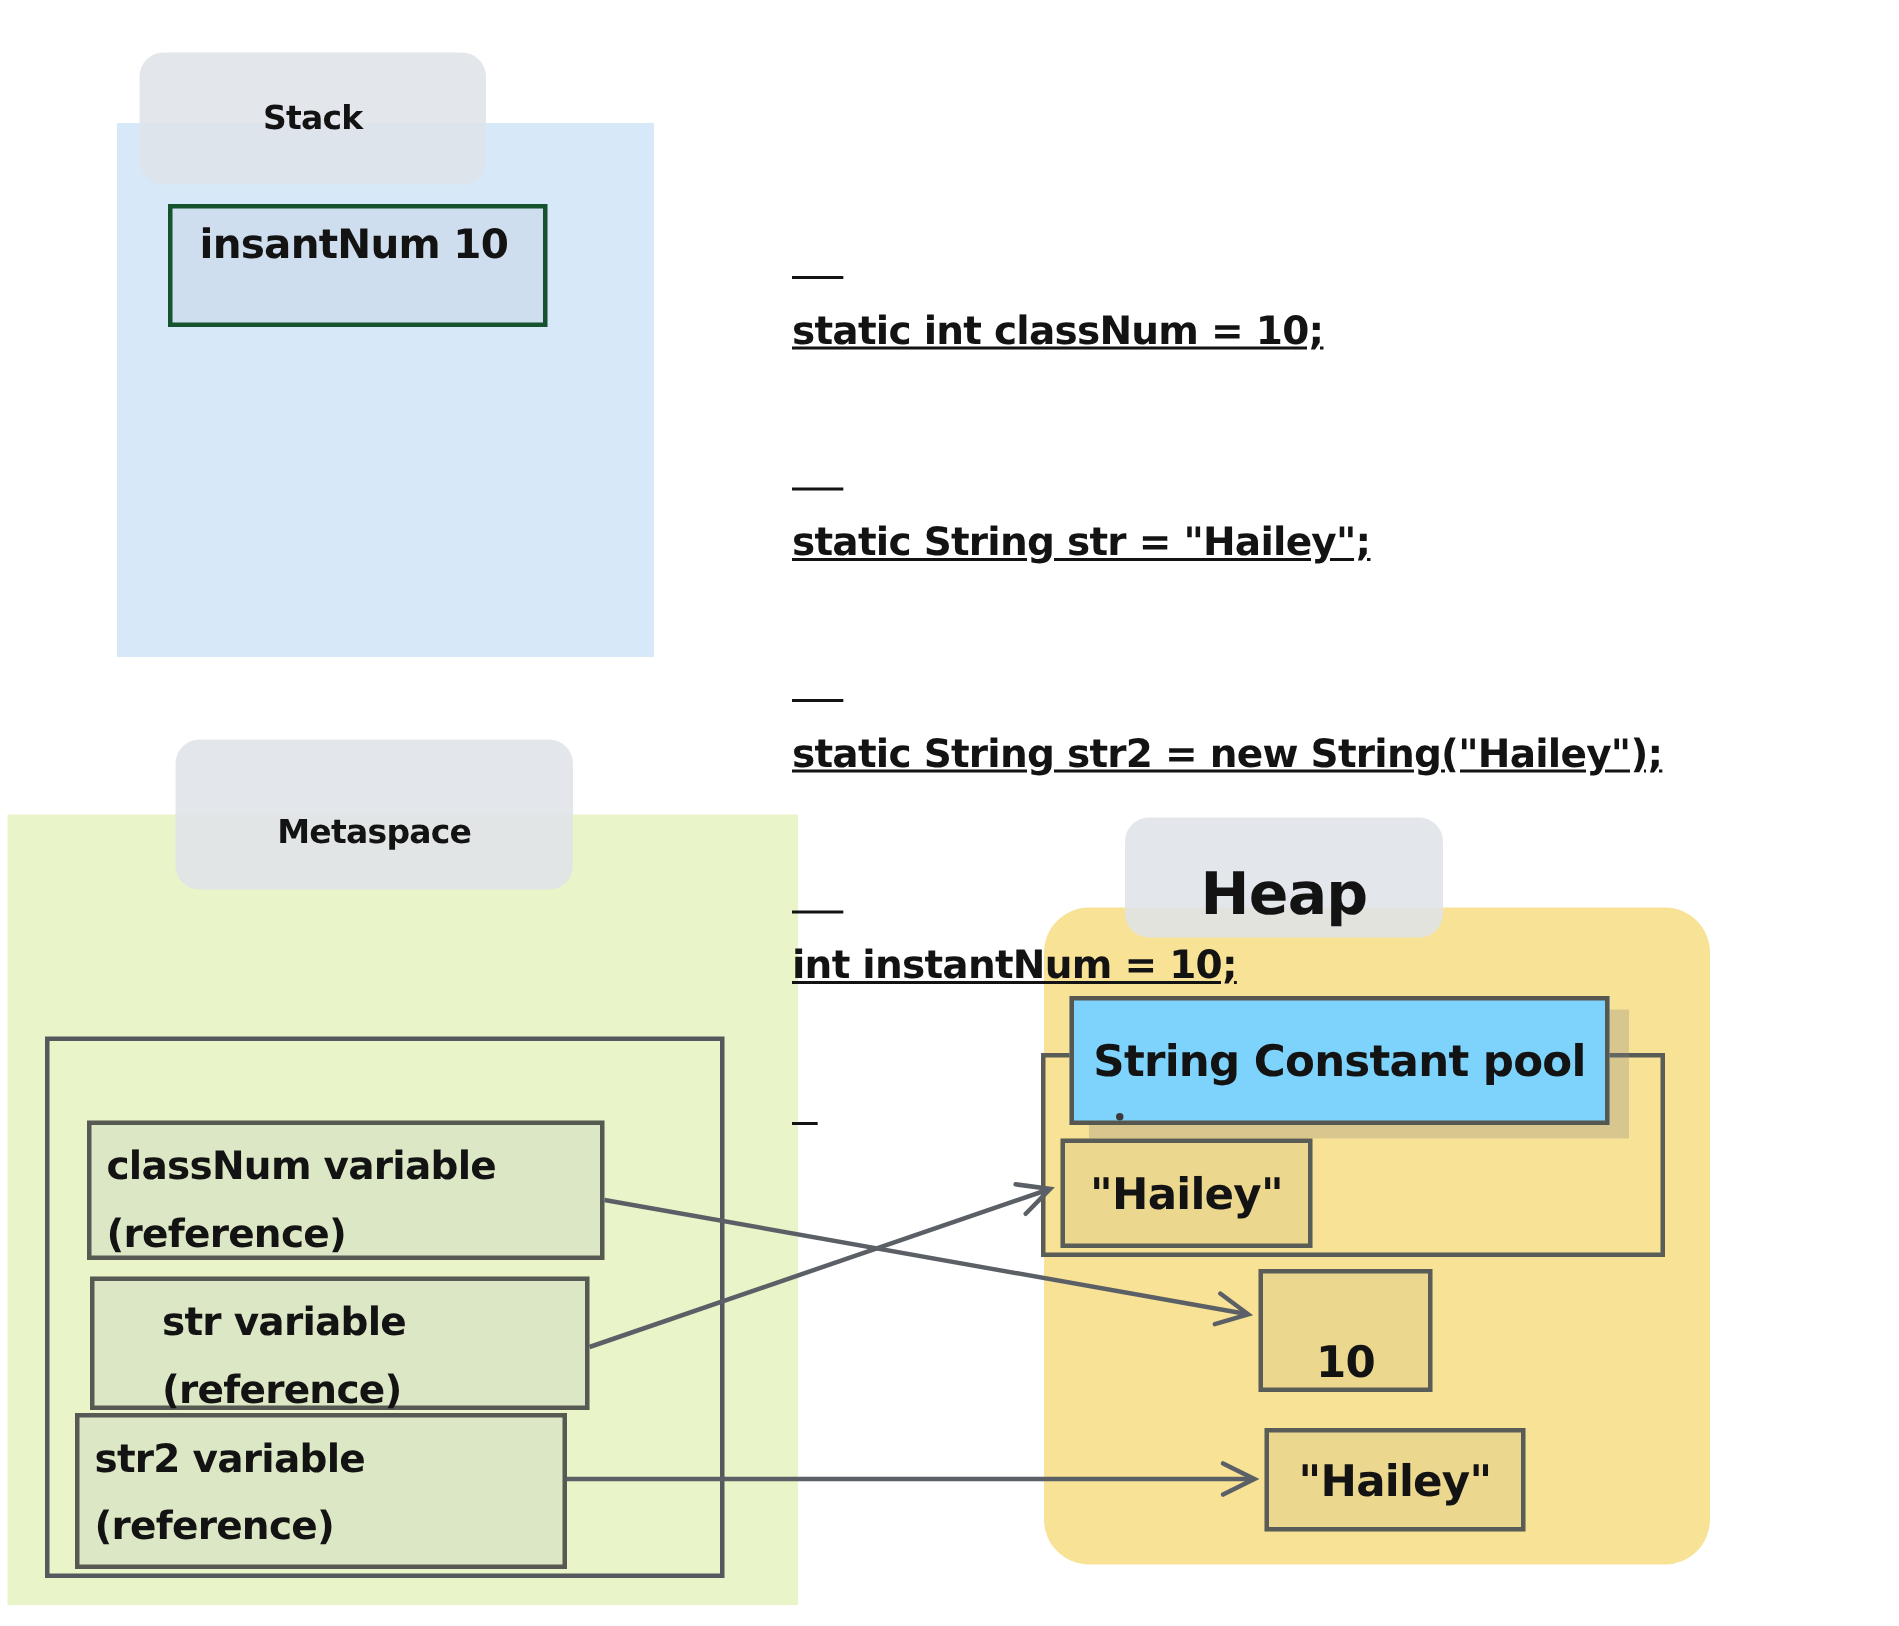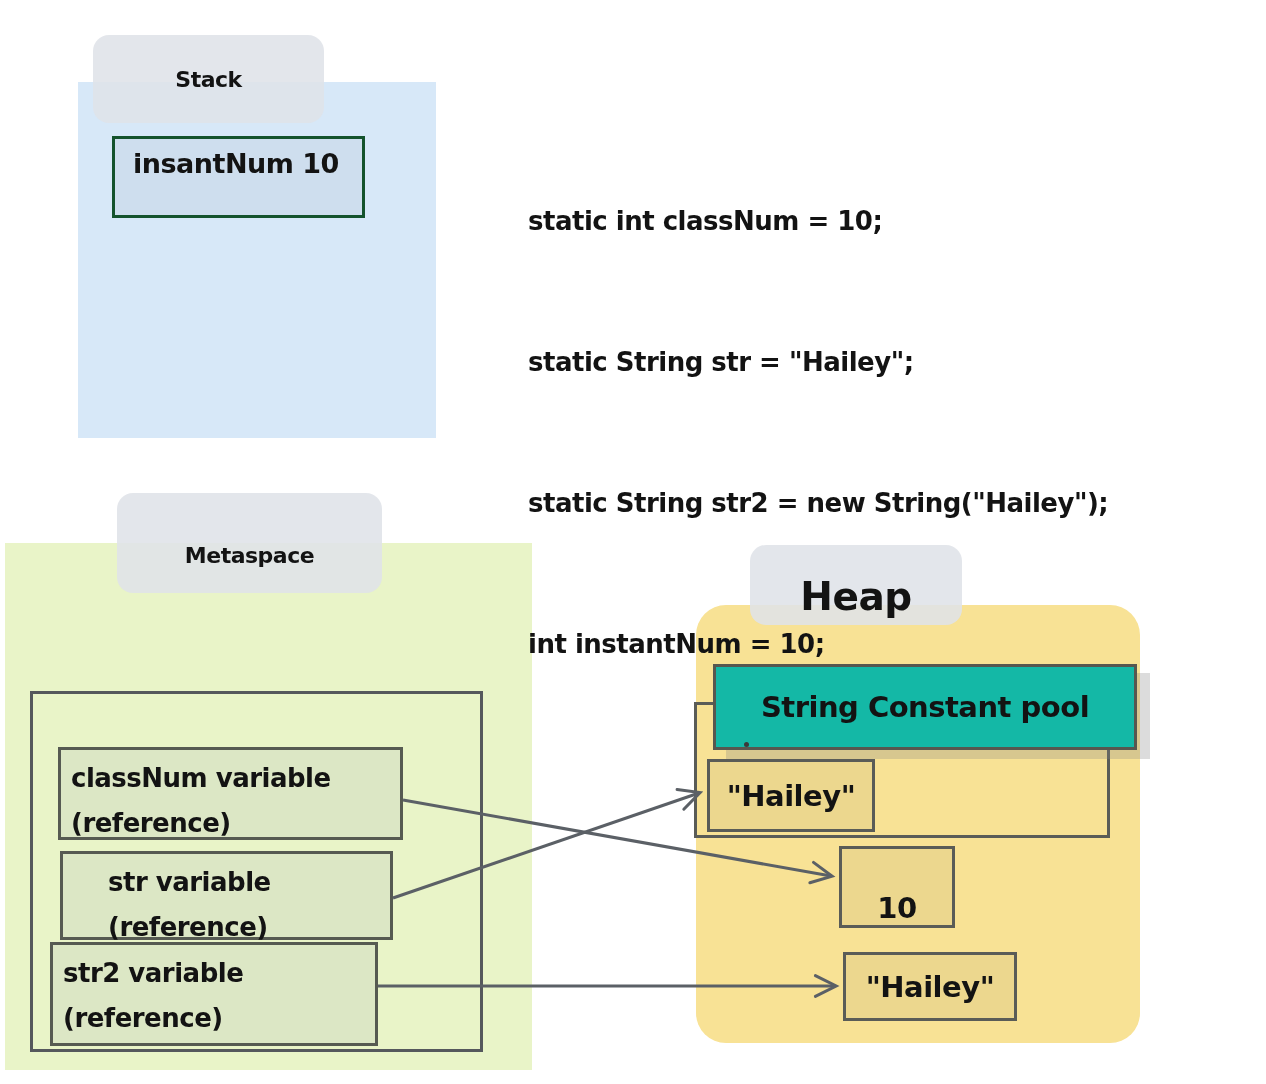--- a/index.html
+++ b/index.html
@@ -26,40 +26,40 @@
   .tab-heap {left:750px; top:545px; width:212px; height:80px;  font-size:39px; padding-top:22px;}
 
   
   .box{border:3px solid #14532d;z-index:10;}
   .stack-frame{
     left:112px; top:136px; width:253px; height:82px; background:#cedeee;
     font-size:27px; padding:9px 0 0 18px;
   }
 
   
-  .code{left:528px; top:104px; z-index:4; font-size:26px; line-height:47px; white-space:pre;}
+  .code{left:528px; top:104px; z-index:4; font-size:26px; line-height:47px; white-space:pre;text-decoration:underline;}
 
   
   .method-container{left:30px; top:691px; width:453px; height:361px; border:3px solid #55585c; z-index:6;}
   .method-title{
     left:140px; top:654px; width:216px; height:77px; background:#edf6d0;
     display:flex;align-items:center;justify-content:center;font-size:27px; z-index:11;
   }
   .var-box{
     background:#dce7c5; border:3px solid #565a52;
     font-size:26px; line-height:45px; padding:6px 8px 0 10px; z-index:11;
   }
   .var-classnum{left:58px; top:747px; width:345px; height:93px;}
   .var-str     {left:60px; top:851px; width:333px; height:89px;padding-left:45px;}
   .var-str2    {left:50px; top:942px; width:328px; height:104px;}
 
   
   .scp-container{left:694px; top:702px; width:416px; height:136px; border:3px solid #5a5c57; z-index:6;}
   .scp-title{
-    left:713px; top:664px; width:424px; height:86px; background:#14b8a6; border:3px solid #57574f;
+    left:713px; top:664px; width:360px; height:86px; background:#7dd3fc; border:3px solid #57574f;
     display:flex;align-items:center;justify-content:center;font-size:29px; z-index:11;
     box-shadow:13px 9px 0 rgba(128,128,128,0.28);
   }
   .heap-obj{
     background:#ecd78e; border:3px solid #5a5c57; z-index:11;
     display:flex;align-items:center;justify-content:center;font-size:29px;
   }
   .obj-hailey1{left:707px; top:759px; width:168px; height:73px;}
   .obj-ten    {left:839px; top:846px; width:116px; height:82px;align-items:flex-end;}
   .obj-hailey2{left:843px; top:952px; width:174px; height:69px;}

